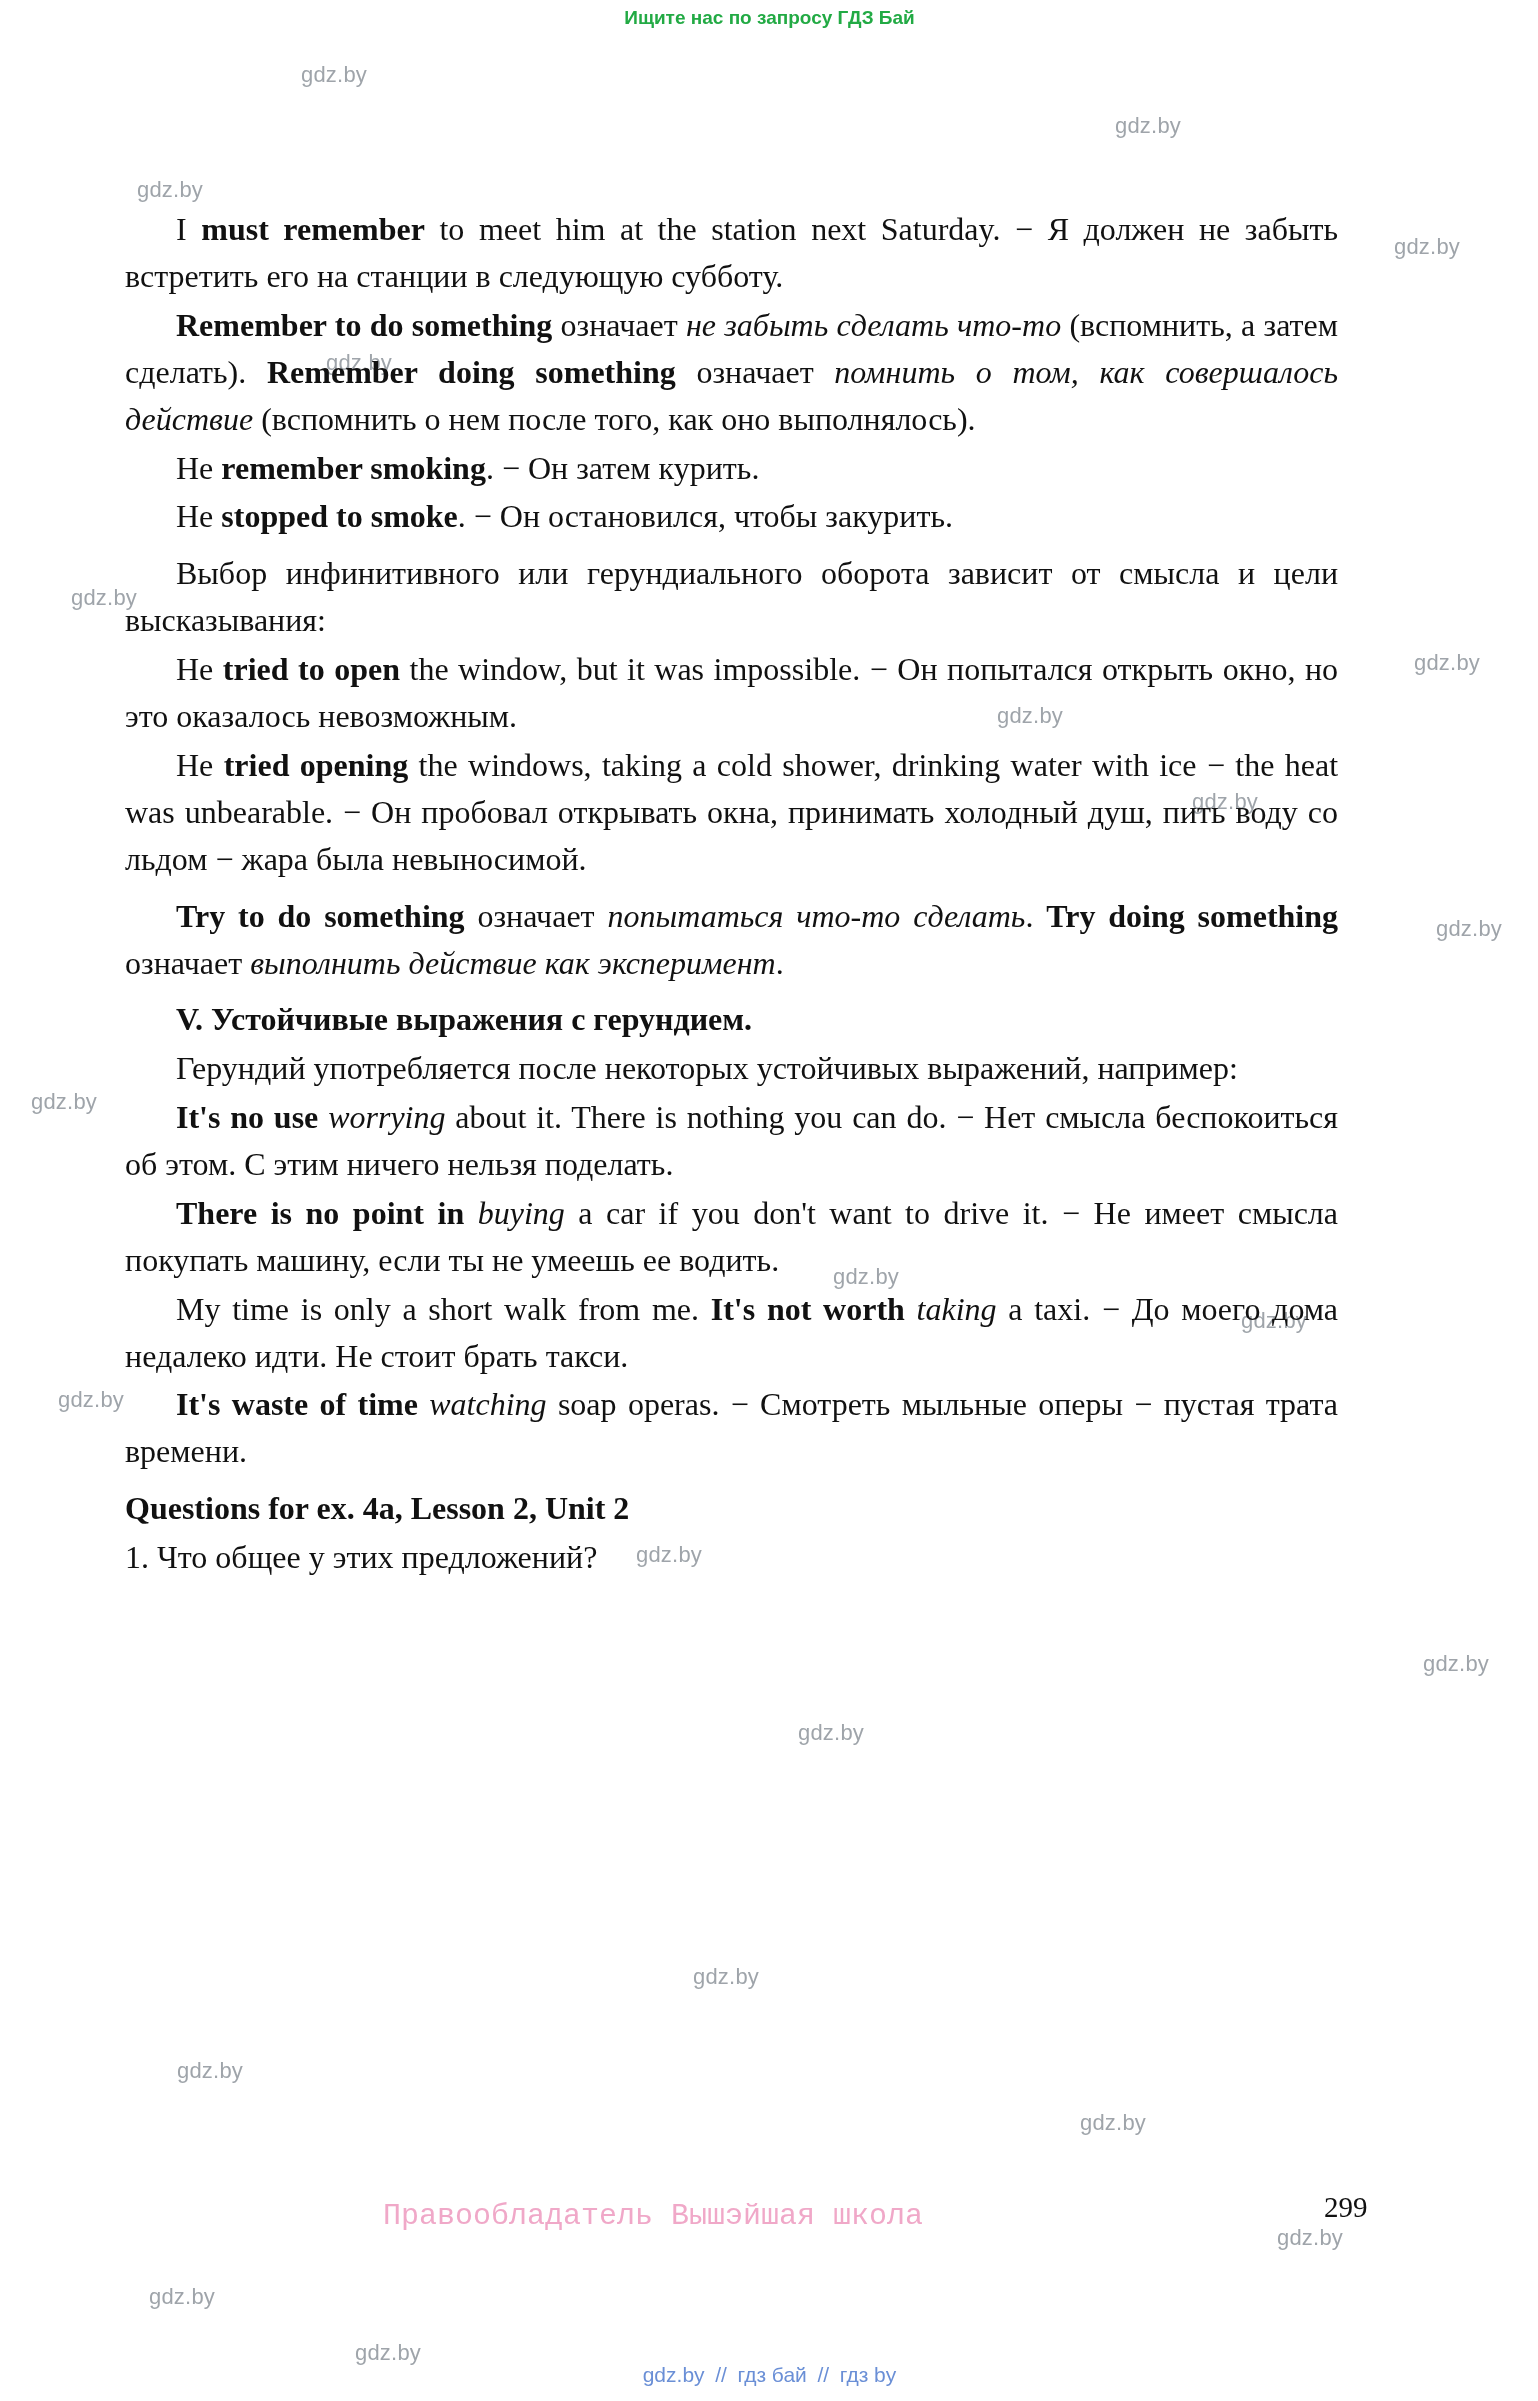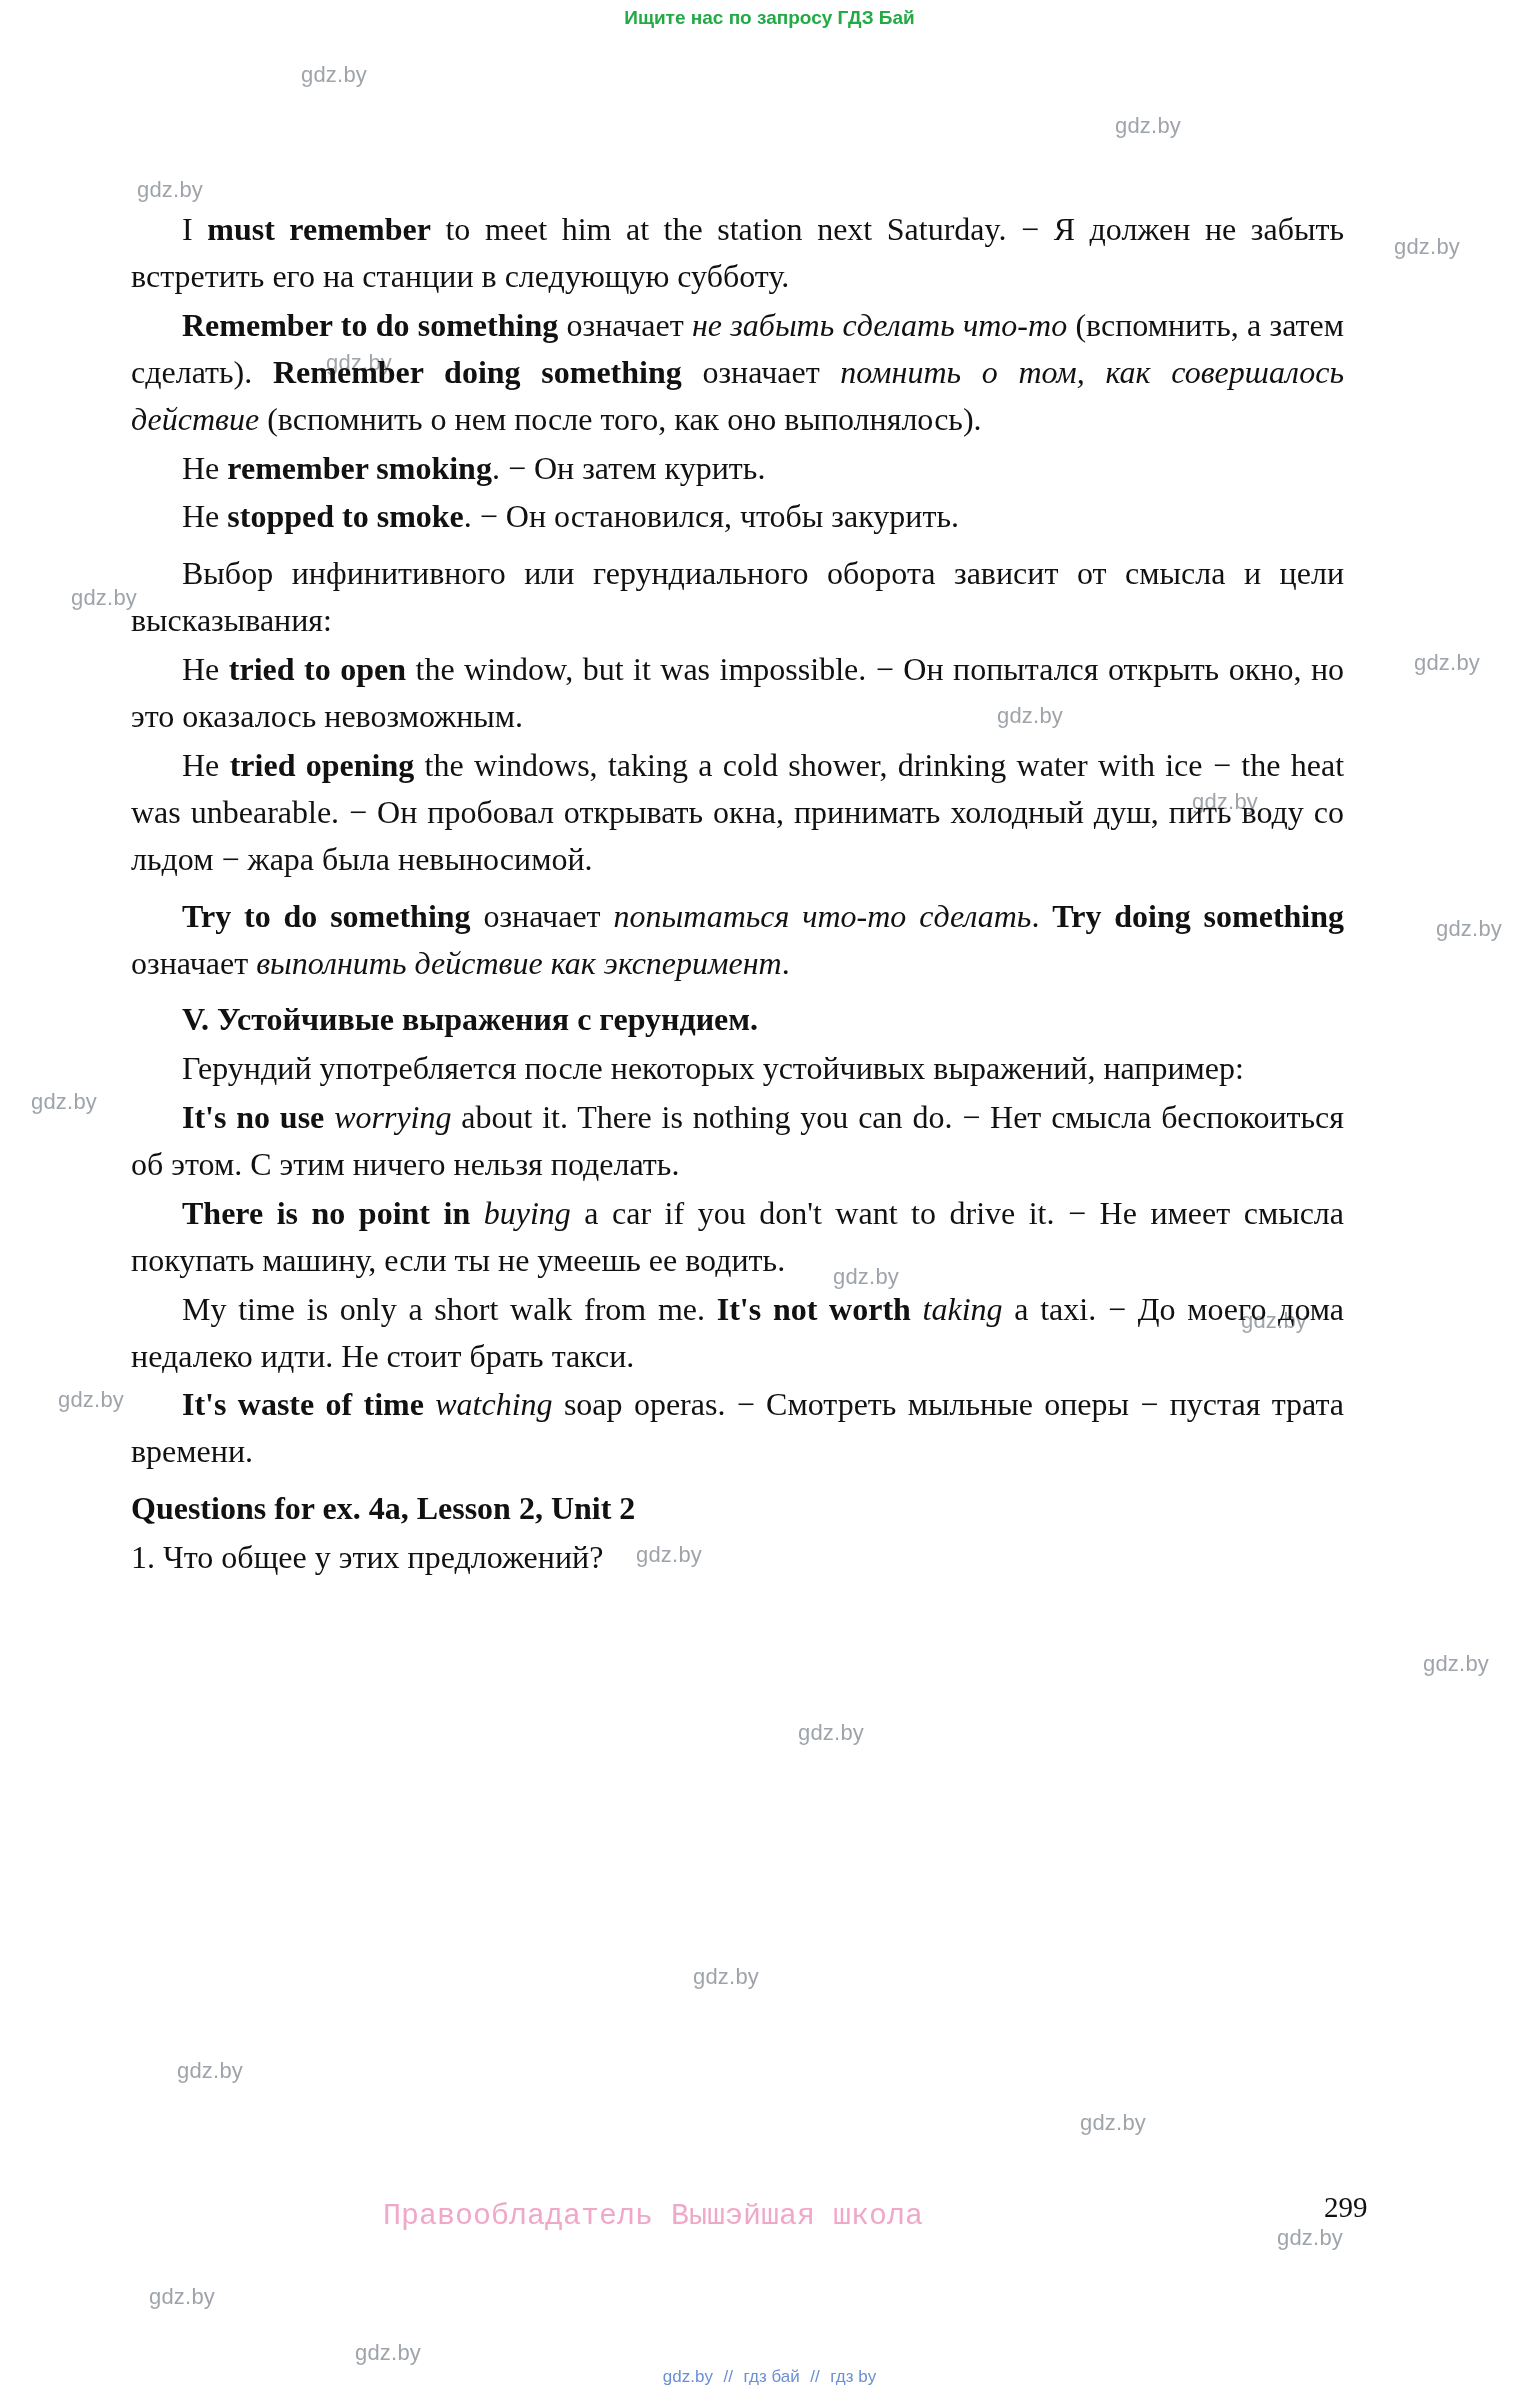--- a/index.html
+++ b/index.html
@@ -47,29 +47,29 @@
     color: #f0a8c8;
     white-space: nowrap;
   }
   .wm-footer {
     position: absolute;
     bottom: 14px;
     left: 0;
     width: 100%;
     text-align: center;
     font-family: "Liberation Sans", sans-serif;
-    font-size: 17px;
+    font-size: 21px;
     color: #6a8fd6;
   }
   .wm-footer span { margin: 0 5.3px; }
 
   
   .page {
     position: absolute;
-    left: 131px;
+    left: 125px;
     top: 206px;
     width: 1213px;
   }
   p {
     margin: 0 0 1.8px 0;
     font-size: 32px;
     line-height: 47px;
     text-align: justify;
     text-justify: inter-word;
     hyphens: none;

